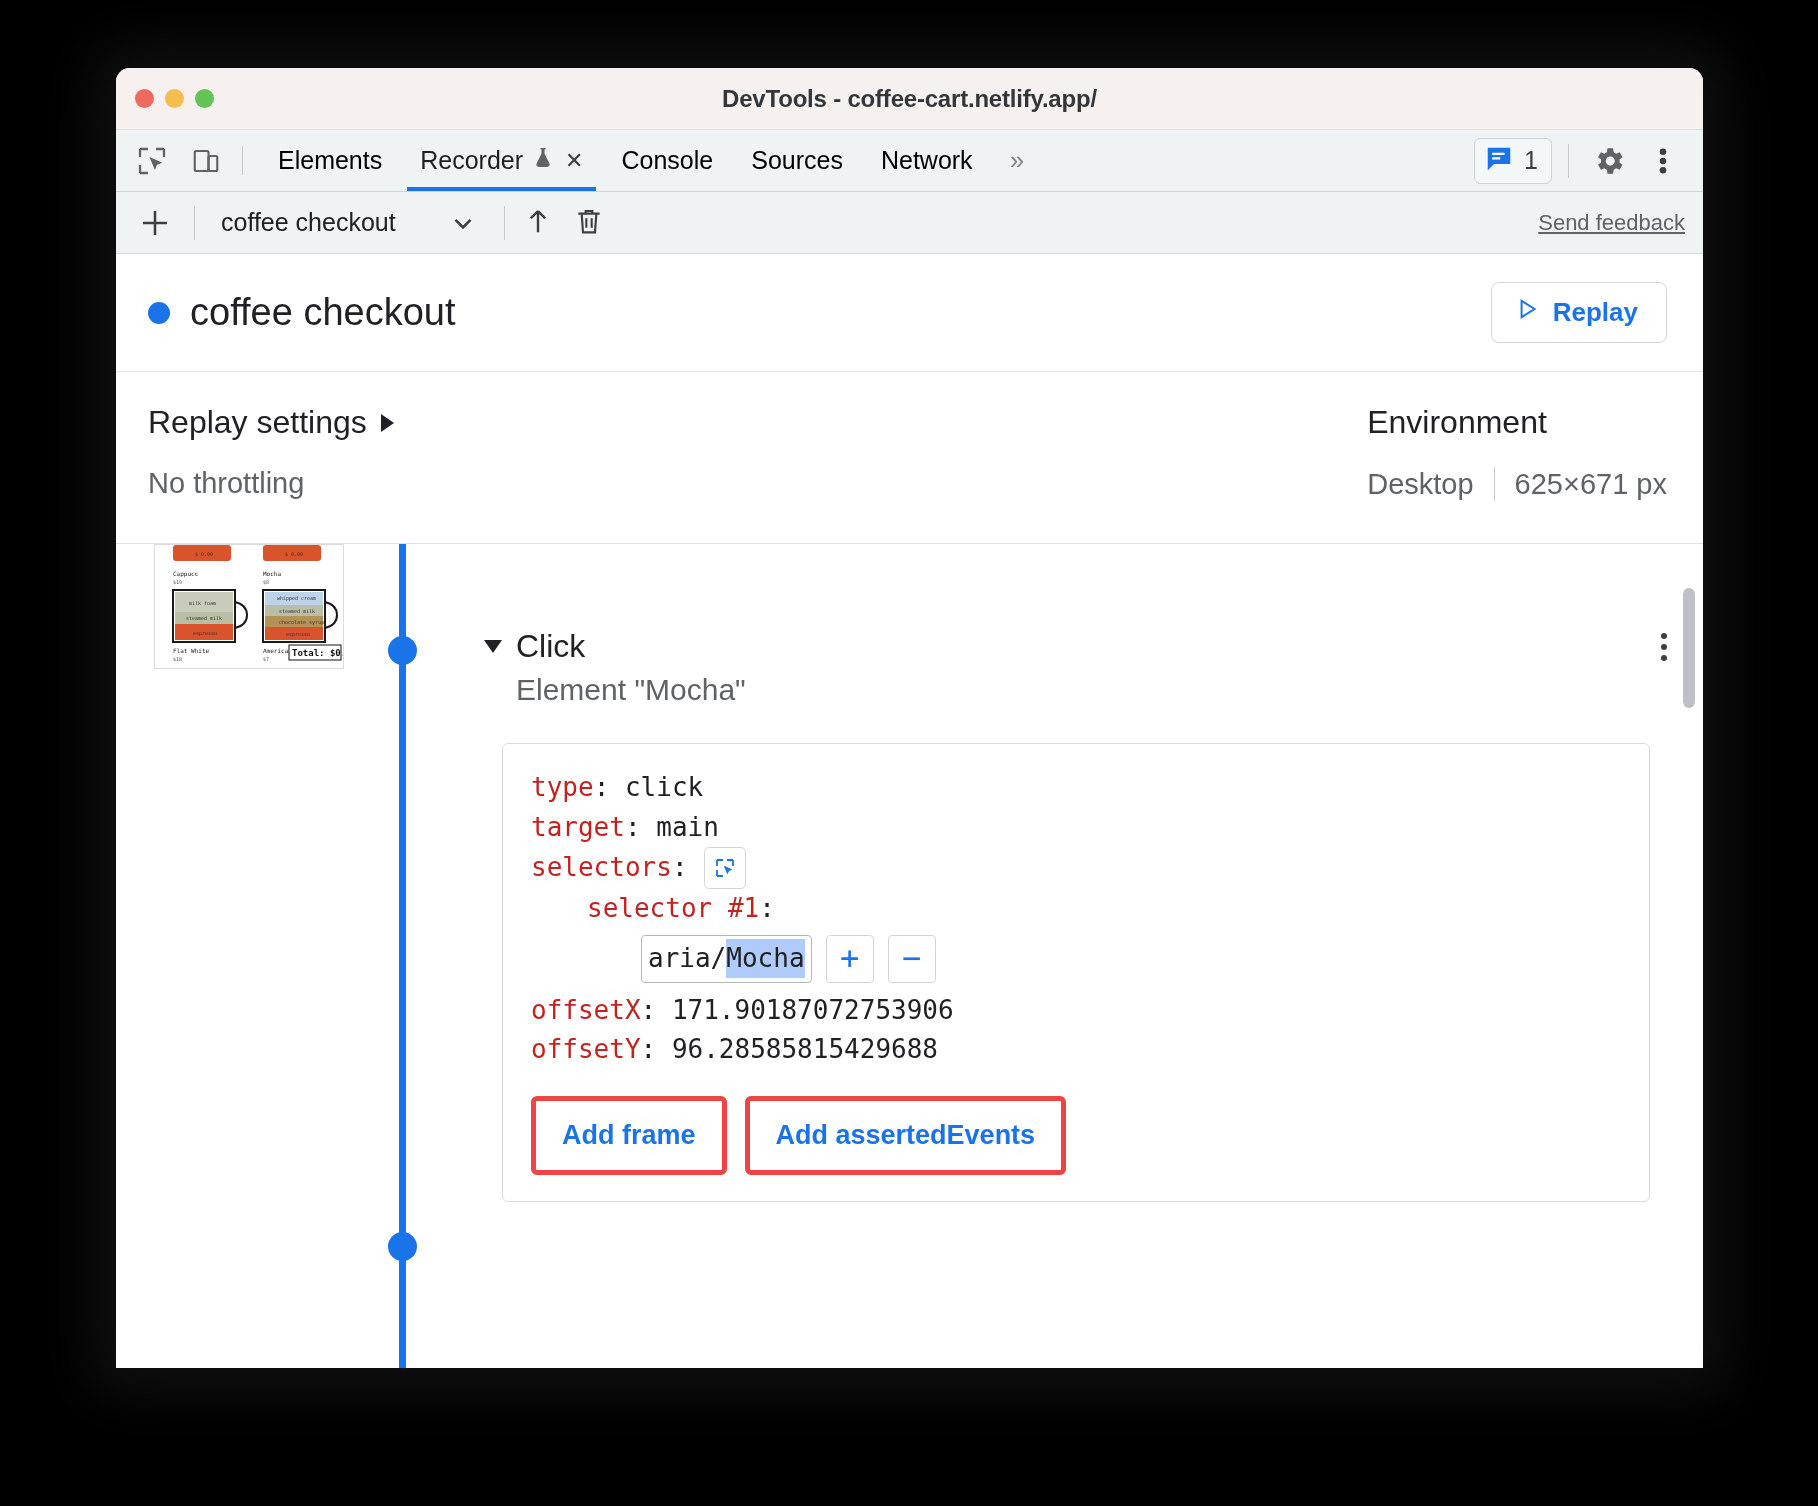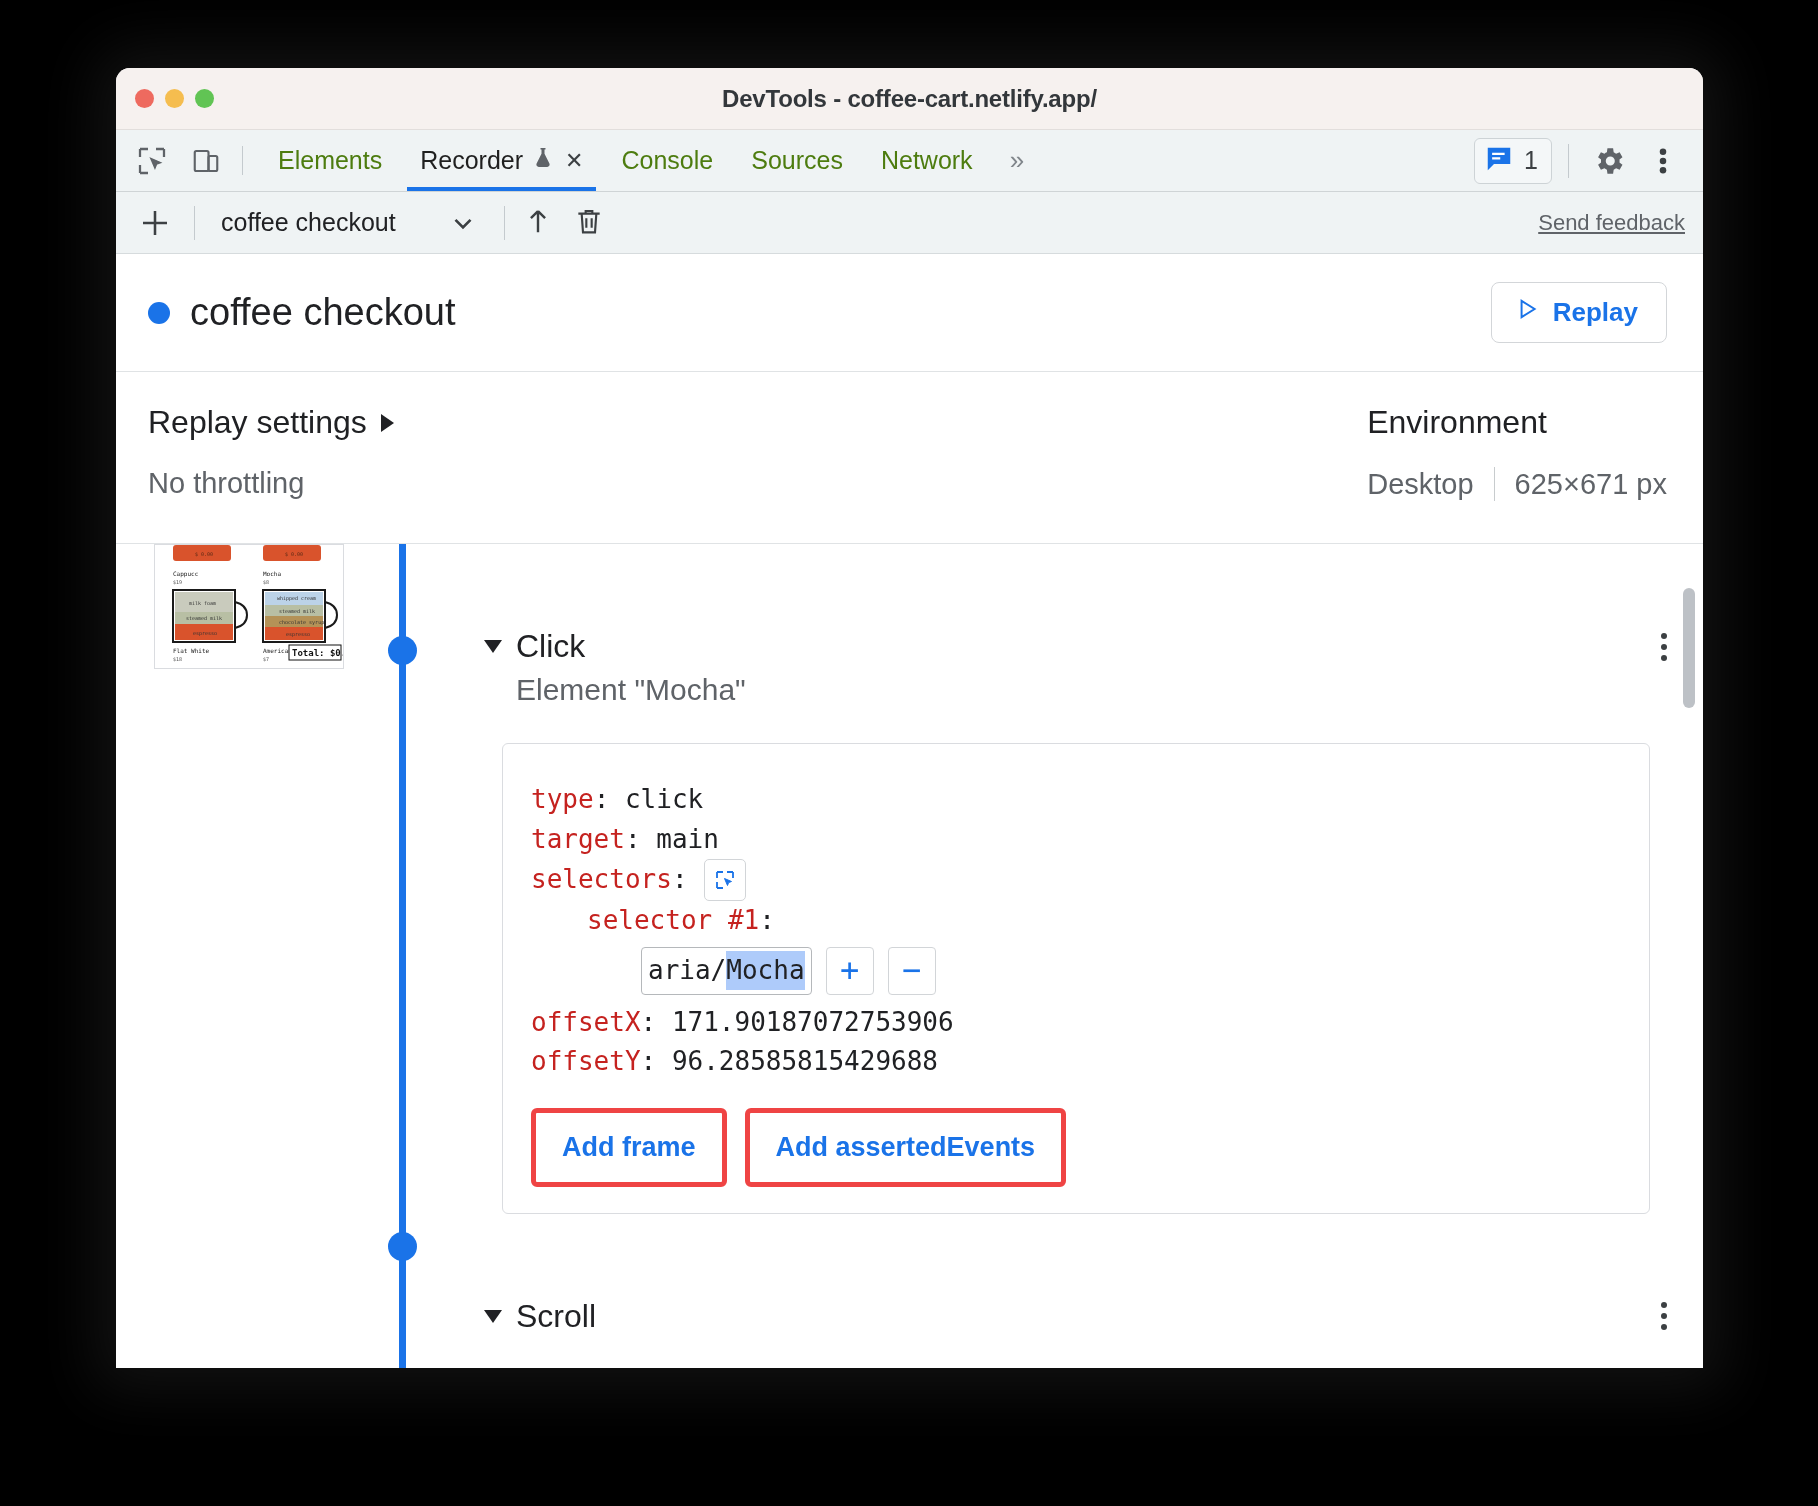--- a/index.html
+++ b/index.html
@@ -69,21 +69,21 @@
     width: 40px; height: 40px;
     display: flex; align-items: center; justify-content: center;
     border-radius: 4px;
   }
   .vsep { width: 1px; background: #c4cace; margin: 16px 16px; }
   .tabs { display: flex; align-items: stretch; }
   .tab {
     display: flex; align-items: center; gap: 8px;
     padding: 0 19px;
     font-size: 25px;
-    color: #4d7c0f;
+    color: #000000;
     position: relative;
     white-space: nowrap;
   }
   .tab.active { color: #1f1f1f; }
   .tab.active::after {
     content: "";
     position: absolute;
     left: 6px; right: 6px; bottom: 0;
     height: 4px; background: #1a73e8;
   }
@@ -254,21 +254,21 @@
   .step-sub {
     font-size: 30px; color: #5f6368;
     margin-left: 32px; margin-top: 8px;
   }
 
   .code-box {
     margin: 36px 0 0 18px;
     border: 1px solid #dadce0;
     border-radius: 6px;
     background: #fff;
-    padding: 36px 28px 26px 28px;
+    padding: 24px 28px 26px 28px;
     font-family: "DejaVu Sans Mono", monospace;
     font-size: 26px;
     line-height: 1.52;
     color: #202124;
     width: 1148px;
   }
   .k { color: #c5221f; }
   .code-line { display: flex; align-items: center; white-space: pre; }
   .indent1 { padding-left: 56px; }
   .indent2 { padding-left: 110px; }
@@ -578,31 +578,19 @@
             <div class="code-line">
               <span class="k">offsetY</span><span>: </span><span>96.28585815429688</span>
             </div>
             <div class="addbtns">
               <div class="add-btn">Add frame</div>
               <div class="add-btn">Add assertedEvents</div>
             </div>
           </div>
         </div>
 
-        <div class="step scroll-step">
-          <div class="step-row">
-            <span class="tri-down"></span>
-            <span class="step-title">Scroll</span>
-            <span class="step-kebab">
-              <span class="kdot"></span>
-                <span class="kdot"></span>
-                <span class="kdot"></span>
-            </span>
-          </div>
-          <div class="scroll-codebox"></div>
-        </div>
 
         <div class="v-scrollbar"></div>
       </div>
 
     </div>
   </div>
 </div>
 
 </body></html>

